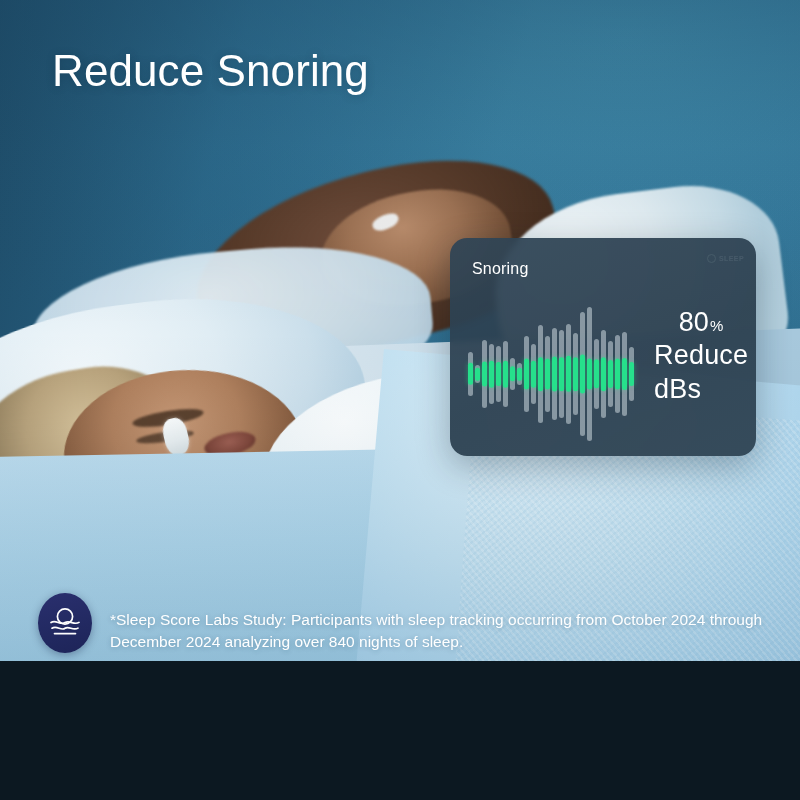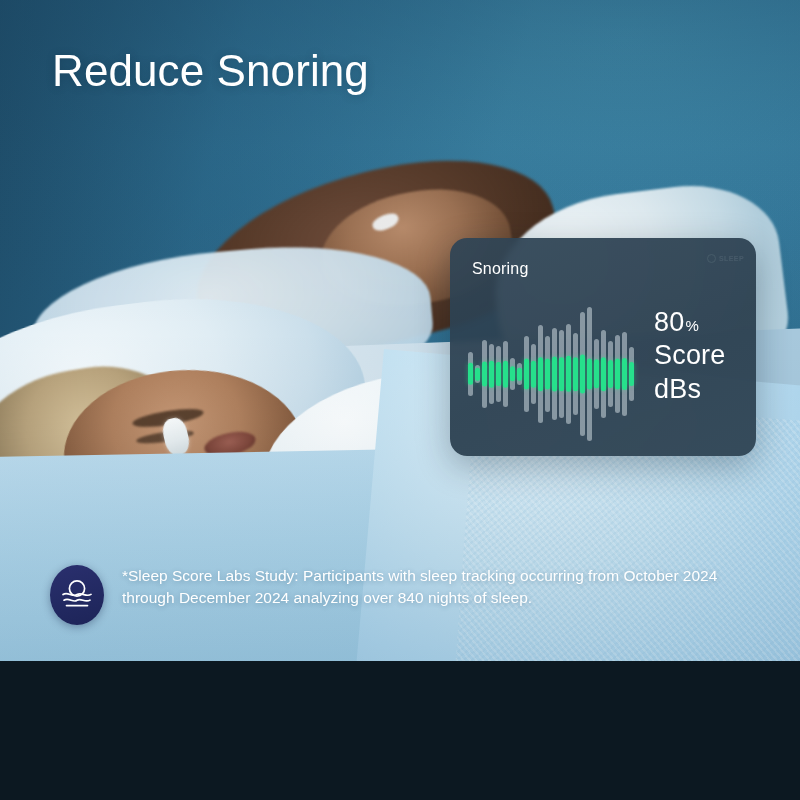--- a/index.html
+++ b/index.html
@@ -260,30 +260,30 @@
   }
 
   
   .metric {
     position:absolute; left:204px; top:68px;
     color:#ffffff;
     line-height:1.24;
   }
   .metric-top {
     font-size:27px; font-weight:400; letter-spacing:.2px;
-    display:flex; align-items:baseline;
+    display:flex; align-items:baseline;justify-content:center;
   }
   .metric-pct { font-size:15px; margin-left:1px; }
   .metric-line { font-size:27px; font-weight:400; letter-spacing:.2px; }
 
   
   .footer {
-    position:absolute; left:12px; right:0; bottom:0;
+    position:absolute; left:0; right:0; bottom:0;
     height:96px;
-    display:flex; align-items:flex-start;
+    display:flex; align-items:flex-end;
     padding:0 30px 8px 38px;
     gap:18px;
   }
   .brand-badge {
     flex:0 0 auto;
     width:54px; height:60px;
     border-radius:50%;
     background:linear-gradient(165deg,#2a2f6e 0%,#232a63 50%,#1d2458 100%);
     display:flex; align-items:center; justify-content:center;
     box-shadow:0 2px 8px rgba(12,24,60,.35);
@@ -413,21 +413,21 @@
         <div class="wave-bar" style="height: 53.2px; background: rgba(196, 208, 216, 0.58);">
           <div style="position: absolute; left: 0px; right: 0px; top: 50%; transform: translateY(-50%); height: 23.8px; border-radius: 3px; background: rgb(39, 224, 140); box-shadow: rgba(39, 224, 140, 0.45) 0px 0px 5px;"></div>
         </div>
       </div>
 
     <div class="metric">
       <div class="metric-top">
         <span>80</span>
         <span class="metric-pct">%</span>
       </div>
-      <div class="metric-line">Score</div>
+      <div class="metric-line">Reduce</div>
       <div class="metric-line">dBs</div>
     </div>
   </div>
 
   <div class="footer">
     <div class="brand-badge">
       <svg width="34" height="36" viewBox="0 0 34 36" aria-hidden="true">
         <circle cx="17" cy="11.5" r="7.6" fill="none" stroke="#ffffff" stroke-width="1.7"></circle>
         <path d="M3 17.5 C8 14.2, 12 20.5, 17 17.6 C22 14.7, 26 20.6, 31 17.4" fill="none" stroke="#ffffff" stroke-width="1.7" stroke-linecap="round"></path>
         <path d="M4 23.2 C9 20.0, 13 26.2, 17 23.3 C21 20.4, 25 26.3, 30 23.1" fill="none" stroke="#ffffff" stroke-width="1.7" stroke-linecap="round"></path>

